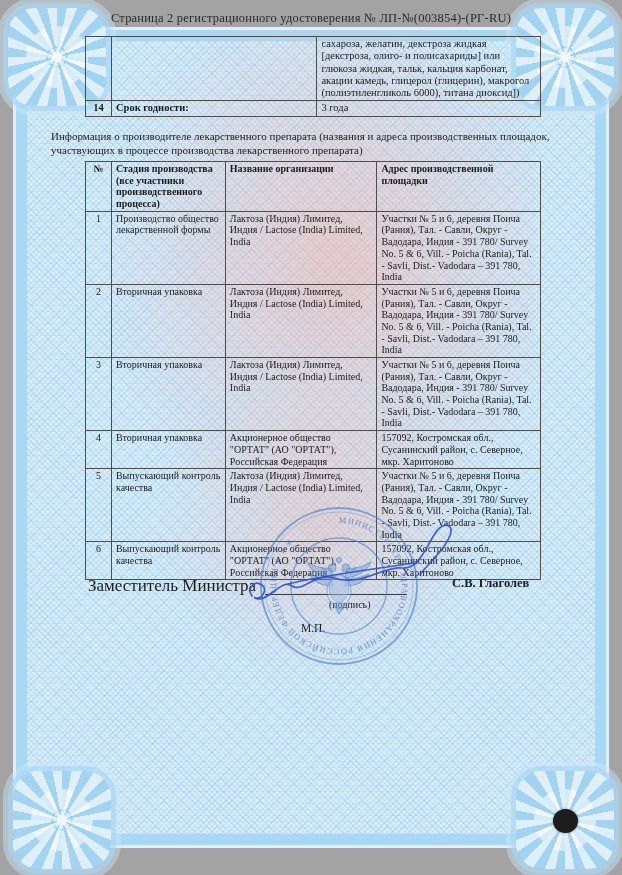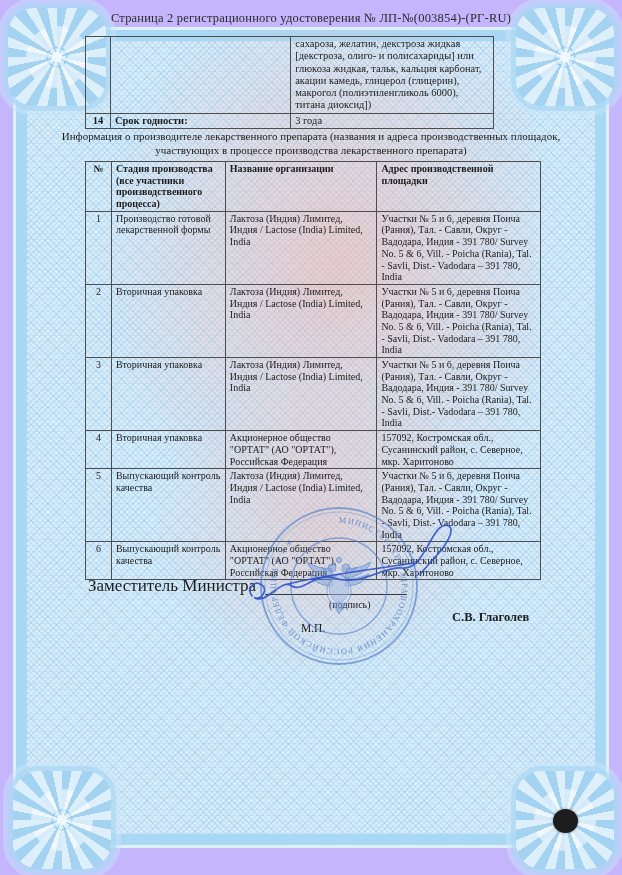--- a/index.html
+++ b/index.html
@@ -1,18 +1,18 @@
 <!DOCTYPE html>
 <html><head>
 <meta charset="utf-8">
 <style>
   * { margin:0; padding:0; box-sizing:border-box; }
   html,body { background:#fff; }
   .page {
-    position:relative; width:622px; height:875px; background:#c4b5fd;
+    position:relative; width:622px; height:875px; background:#a3a3a3;
     font-family:"Liberation Serif", serif; color:#1c1c1c; overflow:hidden;
   }
   
   .sec-frame {
     position:absolute; left:16px; top:30px; right:16px; bottom:30px;
     border:11px solid #a9d8f4; box-shadow:0 0 0 3px #dff0fb; z-index:0;
   }
   .guilloche-field {
     position:absolute; inset:0; background-color:#d8ecfa;
     background-image:
@@ -42,34 +42,34 @@
     content:""; position:absolute; inset:18%; border-radius:50%;
     background:repeating-conic-gradient(rgba(255,255,255,.55) 0deg 22.5deg, rgba(0,0,0,0) 22.5deg 45deg);
   }
   
   .doc-header {
     position:absolute; left:0; top:11px; width:100%; text-align:center;
     font-size:12.5px; color:#2b2b2b; z-index:3; letter-spacing:.2px;
   }
   table { border-collapse:collapse; background:transparent; }
   td { border:1px solid #4d4d4d; vertical-align:top; padding:1px 4px; }
-  .top-table { position:absolute; left:85px; top:36px; width:409px; z-index:3; font-size:10.5px; line-height:1.17; }
+  .top-table { position:absolute; left:85px; top:36px; width:456px; z-index:3; font-size:10.5px; line-height:1.17; }
   .top-table .num { text-align:center; font-weight:bold;margin-left:26px; }
   .top-table .lbl { font-weight:bold; }
   .top-table .val { }
   .info-para {
-    position:absolute; left:51px; top:129px; width:520px; text-align:center;
+    position:absolute; left:51px; top:129px; width:520px; 
     font-size:11px; line-height:1.28; z-index:3;
   }
   .main-table { position:absolute; left:85px; top:161px; width:456px; z-index:3; font-size:10px; line-height:1.17; }
   .main-table .hdr td { font-weight:bold; }
   .main-table .num { text-align:center; }
   
   .deputy-title { position:absolute; left:88px; top:576px; font-size:17px; font-weight:normal; z-index:4; }
-  .signer-name  { position:absolute; left:452px; top:576px; font-size:12.5px; font-weight:bold; z-index:4;margin-top:34px; }
+  .signer-name  { position:absolute; left:452px; top:576px; font-size:12.5px; font-weight:bold; z-index:4; }
   .sig-line { position:absolute; left:265px; top:594px; width:142px; height:1px; background:#3a3a3a; z-index:4; }
   .sig-caption { position:absolute; left:289px; top:599px; font-size:10px; z-index:4;margin-left:40px; }
   .seal-caption { position:absolute; left:301px; top:622px; font-size:11.5px; z-index:4; }
   .stamp-svg { position:absolute; left:253px; top:500px; z-index:5; opacity:.82; }
   .sig-stroke-svg { position:absolute; left:228px; top:508px; z-index:6; }
   .punch-hole { position:absolute; left:553px; top:809px; width:25px; height:24px; border-radius:50%;
     background:#1d1d1d; z-index:7; box-shadow:0 0 3px rgba(0,0,0,.4); }
 </style>
 </head>
 <body>
@@ -119,21 +119,21 @@
       </colgroup>
     <tbody>
         <tr class="hdr">
       <td class="num">№</td>
       <td>Стадия производства (все участники производственного процесса)</td>
       <td>Название организации</td>
       <td>Адрес производственной площадки</td>
     </tr>
     <tr>
       <td class="num">1</td>
-      <td>Производство готовой лекарственной формы</td>
+      <td>Производство общество лекарственной формы</td>
       <td>Лактоза (Индия) Лимитед, Индия / Lactose (India) Limited, India</td>
       <td>Участки № 5 и 6, деревня Поича (Рания), Тал. - Савли, Округ - Вадодара, Индия - 391 780/ Survey No. 5 &amp; 6, Vill. - Poicha (Rania), Tal. - Savli, Dist.- Vadodara – 391 780, India</td>
     </tr>
     <tr>
       <td class="num">2</td>
       <td>Вторичная упаковка</td>
       <td>Лактоза (Индия) Лимитед, Индия / Lactose (India) Limited, India</td>
       <td>Участки № 5 и 6, деревня Поича (Рания), Тал. - Савли, Округ - Вадодара, Индия - 391 780/ Survey No. 5 &amp; 6, Vill. - Poicha (Rania), Tal. - Savli, Dist.- Vadodara – 391 780, India</td>
     </tr>
     <tr>

